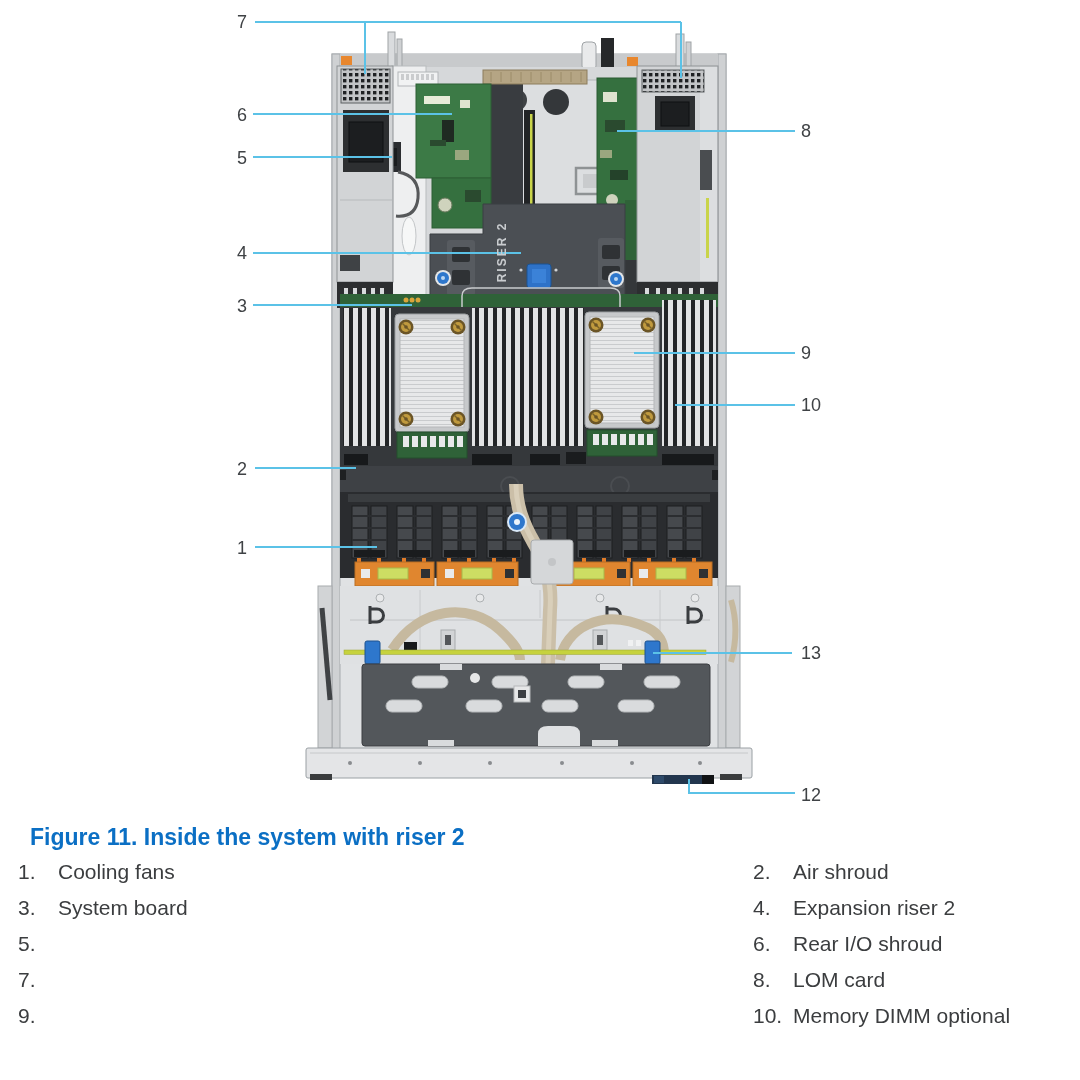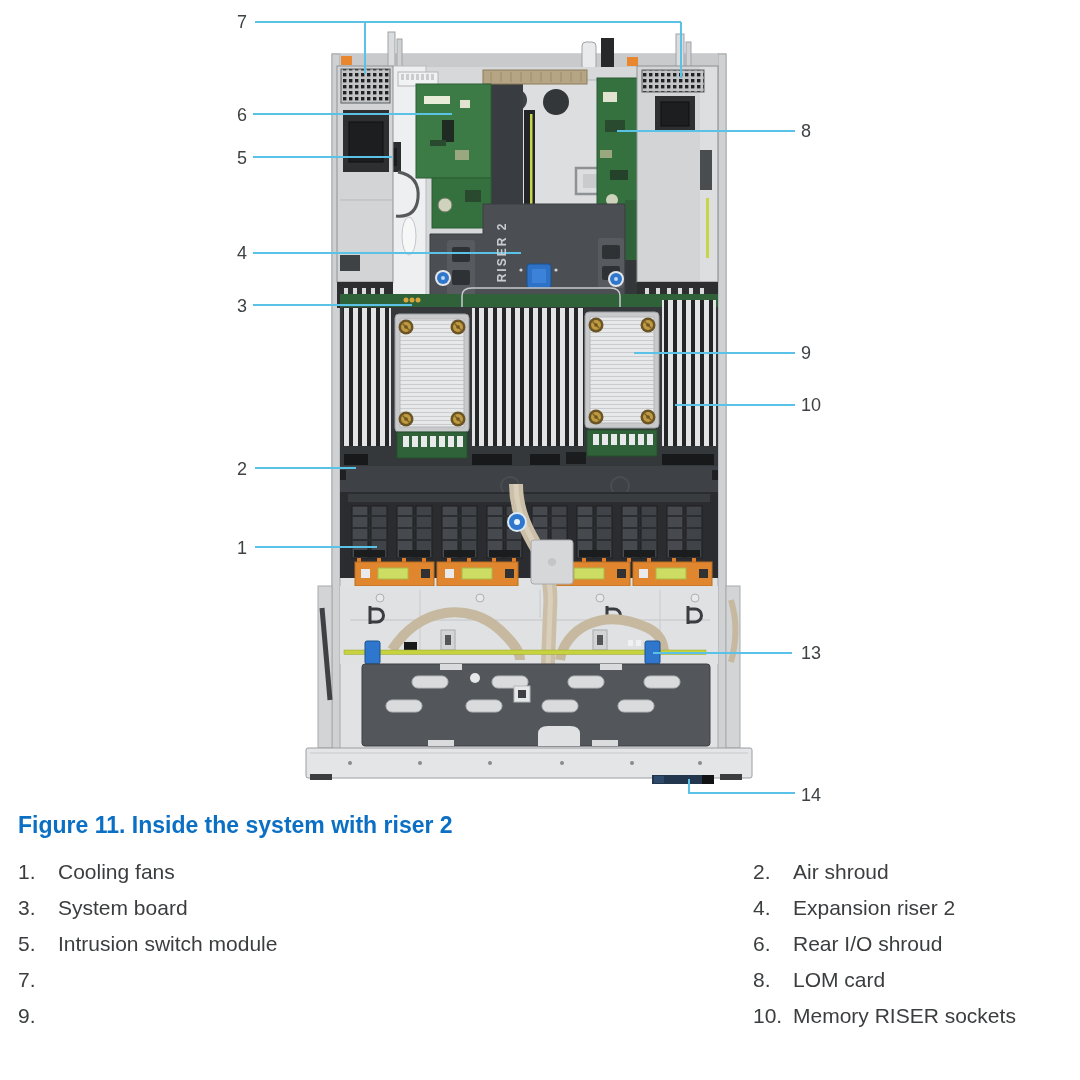--- a/index.html
+++ b/index.html
@@ -4,21 +4,21 @@
 <style>
   html,body{margin:0;padding:0;background:#ffffff;width:1080px;height:1080px;overflow:hidden;
     font-family:"Liberation Sans", sans-serif;}
   .stage{position:absolute;left:0;top:0;width:1080px;height:810px;}
   .stage svg{position:absolute;left:0;top:0;}
   .cn{position:absolute;font-size:18px;color:#3f4245;line-height:1;white-space:nowrap;}
   .cn-left{transform:translate(-100%,-50%);}
   .cn-right{transform:translateY(-50%);}
   .riser-label{position:absolute;left:502px;top:252px;transform:translate(-50%,-50%) rotate(-90deg);
     font-size:12px;font-weight:bold;letter-spacing:2px;color:#c9cccf;white-space:nowrap;}
-  .caption{position:absolute;left:18px;top:812px;margin:0;font-size:23px;font-weight:bold;color:#0b6fc4;}
+  .caption{position:absolute;left:18px;top:812px;margin:12px;font-size:23px;font-weight:bold;color:#0b6fc4;}
   .legend{position:absolute;left:0;top:854px;width:1062px;display:grid;
     grid-template-columns:735px 1fr;grid-auto-rows:36px;}
   .legend .li{display:flex;align-items:center;padding-left:18px;font-size:21px;color:#3b3d3f;}
   .legend .num{width:40px;flex:0 0 40px;}
   .legend .lbl{white-space:nowrap;}
 </style>
 </head>
 <body>
 
 <div class="stage">
@@ -406,21 +406,21 @@
 <span class="cn cn-left" style="left:247px;top:115px">6</span>
 <span class="cn cn-left" style="left:247px;top:158px">5</span>
 <span class="cn cn-left" style="left:247px;top:253px">4</span>
 <span class="cn cn-left" style="left:247px;top:306px">3</span>
 <span class="cn cn-left" style="left:247px;top:469px">2</span>
 <span class="cn cn-left" style="left:247px;top:548px">1</span>
 <span class="cn cn-right" style="left:801px;top:131px">8</span>
 <span class="cn cn-right" style="left:801px;top:353px">9</span>
 <span class="cn cn-right" style="left:801px;top:405px">10</span>
 <span class="cn cn-right" style="left:801px;top:653px">13</span>
-<span class="cn cn-right" style="left:801px;top:795px">14</span>
+<span class="cn cn-right" style="left:801px;top:795px">12</span>
 </div>
 
 <h1 class="caption">Figure 11. Inside the system with riser 2</h1>
 
 <div class="legend">
   <div class="li">
       <span class="num">1.</span>
       <span class="lbl">Cooling fans</span>
     </div>
   <div class="li">
@@ -430,33 +430,32 @@
   <div class="li">
       <span class="num">3.</span>
       <span class="lbl">System board</span>
     </div>
   <div class="li">
       <span class="num">4.</span>
       <span class="lbl">Expansion riser 2</span>
     </div>
   <div class="li">
       <span class="num">5.</span>
-      <span class="lbl">Intrusion switch module</span>
     </div>
   <div class="li">
       <span class="num">6.</span>
       <span class="lbl">Rear I/O shroud</span>
     </div>
   <div class="li">
       <span class="num">7.</span>
     </div>
   <div class="li">
       <span class="num">8.</span>
       <span class="lbl">LOM card</span>
     </div>
   <div class="li">
       <span class="num">9.</span>
     </div>
   <div class="li">
       <span class="num">10.</span>
-      <span class="lbl">Memory RISER sockets</span>
+      <span class="lbl">Memory DIMM optional</span>
     </div>
 </div>
 
 </body></html>

